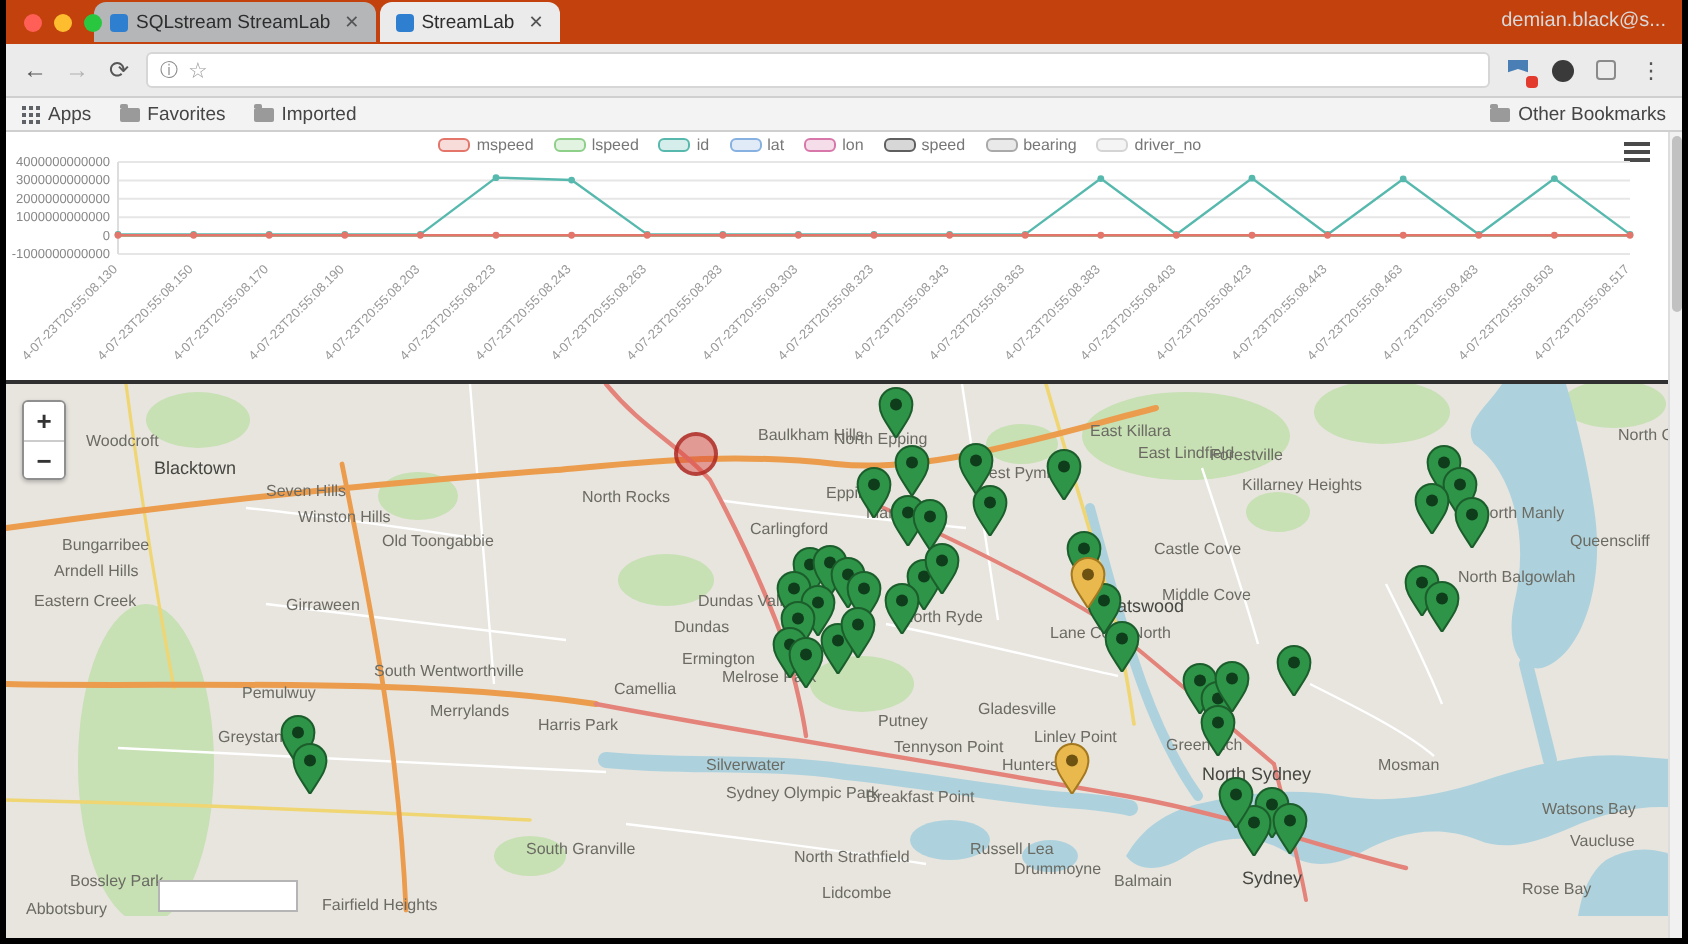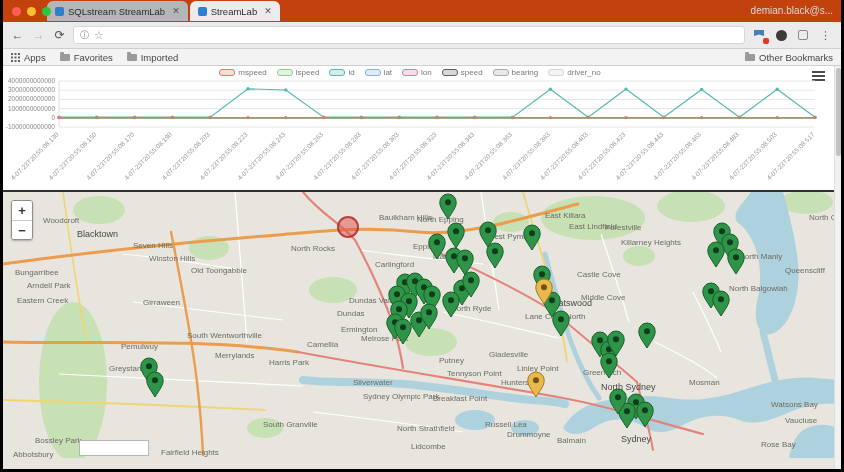--- a/index.html
+++ b/index.html
@@ -326,22 +326,22 @@
             <path d="M300,0 C318,22 336,30 352,48 C366,74 380,104 390,132 C395,150 398,162 400,176" stroke="#e4837a" stroke-width="2.2"></path>
             <path d="M430,58 C475,78 515,98 548,118 C578,142 608,168 634,190" stroke="#e4837a" stroke-width="2"></path>
             <path d="M634,190 C640,214 646,236 650,258" stroke="#e4837a" stroke-width="2"></path>
           </g>
         </svg>
         <div id="map-overlays">
             <span class="maplabel" style="left: 40px; top: 24px;">Woodcroft</span>
             <span class="maplabel big" style="left: 74px; top: 37px;">Blacktown</span>
             <span class="maplabel" style="left: 130px; top: 49px;">Seven Hills</span>
             <span class="maplabel" style="left: 146px; top: 62px;">Winston Hills</span>
-            <span class="maplabel" style="left: 12px; top: 76px;">Bungarribee</span>
-            <span class="maplabel" style="left: 24px; top: 89px;">Arndell Park</span>
+            <span class="maplabel" style="left: 28px; top: 76px;">Bungarribee</span>
+            <span class="maplabel" style="left: 24px; top: 89px;">Arndell Hills</span>
             <span class="maplabel" style="left: 14px; top: 104px;">Eastern Creek</span>
             <span class="maplabel" style="left: 188px; top: 74px;">Old Toongabbie</span>
             <span class="maplabel" style="left: 140px; top: 106px;">Girraween</span>
             <span class="maplabel" style="left: 118px; top: 150px;">Pemulwuy</span>
             <span class="maplabel" style="left: 106px; top: 172px;">Greystanes</span>
             <span class="maplabel" style="left: 184px; top: 139px;">South Wentworthville</span>
             <span class="maplabel" style="left: 212px; top: 159px;">Merrylands</span>
             <span class="maplabel" style="left: 376px; top: 21px;">Baulkham Hills</span>
             <span class="maplabel" style="left: 288px; top: 52px;">North Rocks</span>
             <span class="maplabel" style="left: 372px; top: 68px;">Carlingford</span>

